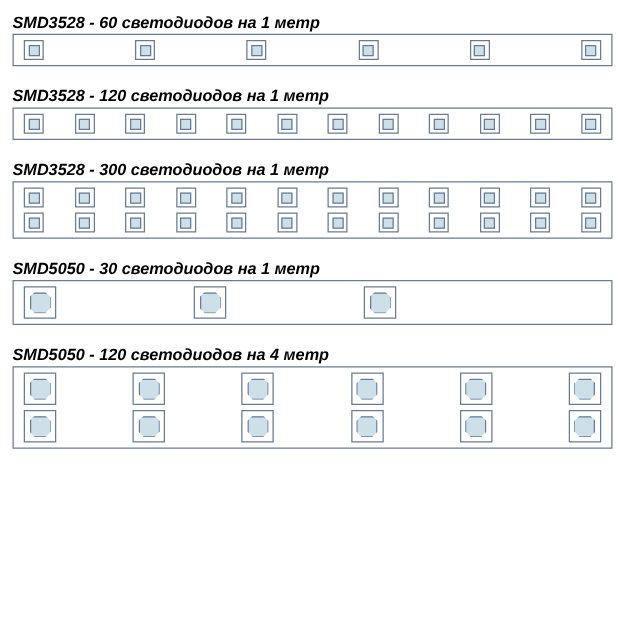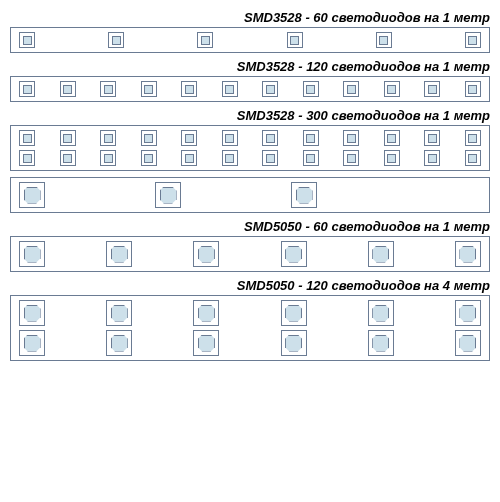--- a/index.html
+++ b/index.html
@@ -3,22 +3,21 @@
 <meta charset="utf-8">
 <style>
   body {
     margin: 0;
     padding: 10px;
     font-family: Arial, sans-serif;
     background: #fff;
     width: 480px;
   }
   .section {
-    margin-bottom: 6px;
-    text-align: right;
+    margin-bottom: 16px;
   }
   .label {
     font-size: 13px;
     font-style: italic;
     font-weight: bold;
     color: #000;
     margin-bottom: 2px;
   }
   .strip {
     border: 1px solid #6a7b93;
@@ -217,47 +216,23 @@
           <div class="led-small">
             <div class="dot-small"></div>
           </div>
           <div class="led-small">
             <div class="dot-small"></div>
           </div>
         </div>
       </div>
     </div>
     <div class="section">
+      <div class="label">SMD5050 - 30 светодиодов на 1 метр</div>
       <div class="strip">
         <div class="row sparse">
-          <div class="led-big">
-            <div class="dot-big"></div>
-          </div>
-          <div class="led-big">
-            <div class="dot-big"></div>
-          </div>
-          <div class="led-big">
-            <div class="dot-big"></div>
-          </div>
-        </div>
-      </div>
-    </div>
-    <div class="section">
-      <div class="label">SMD5050 - 60 светодиодов на 1 метр</div>
-      <div class="strip">
-        <div class="row">
-          <div class="led-big">
-            <div class="dot-big"></div>
-          </div>
-          <div class="led-big">
-            <div class="dot-big"></div>
-          </div>
-          <div class="led-big">
-            <div class="dot-big"></div>
-          </div>
           <div class="led-big">
             <div class="dot-big"></div>
           </div>
           <div class="led-big">
             <div class="dot-big"></div>
           </div>
           <div class="led-big">
             <div class="dot-big"></div>
           </div>
         </div>

